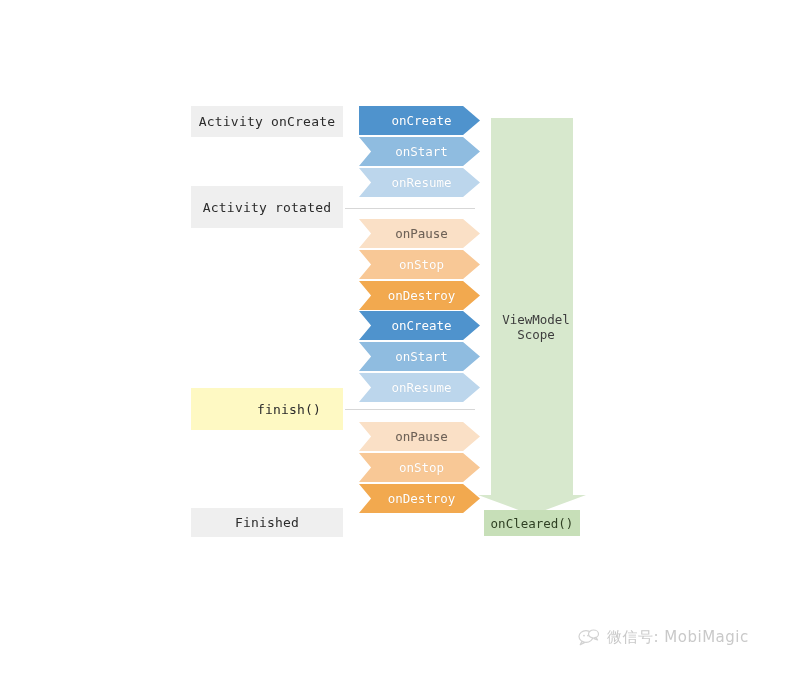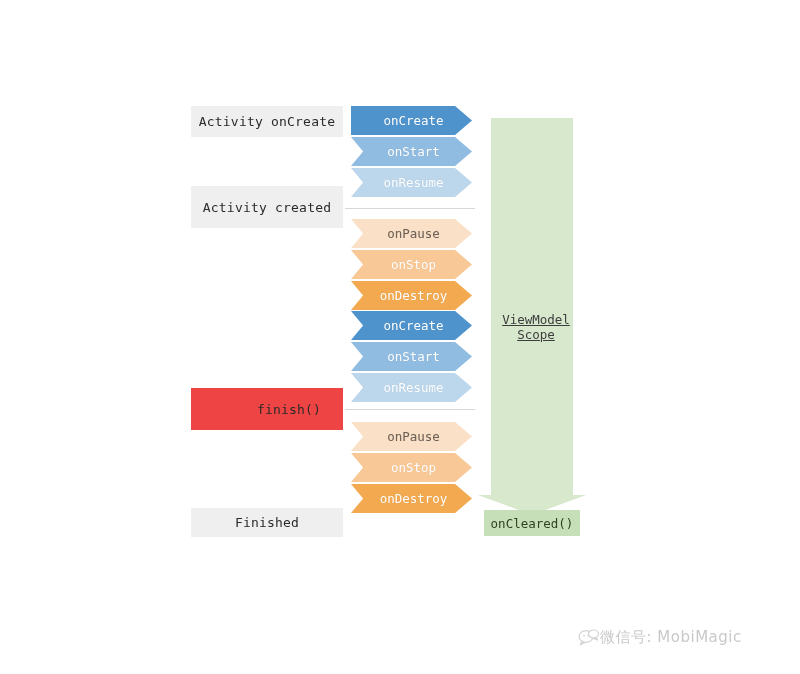--- a/index.html
+++ b/index.html
@@ -47,20 +47,21 @@
   .arrow {
     position: absolute;
     display: flex;
     align-items: center;
     justify-content: center;
     font-family: "DejaVu Sans Mono", "Liberation Mono", monospace;
     font-size: 12.5px;
     color: #ffffff;
     box-sizing: border-box;
     clip-path: polygon(0% 0%, 86% 0%, 100% 50%, 86% 100%, 0% 100%, 10% 50%);
+    margin-left: 8px;
   }
   .arrow.flat-left {
     clip-path: polygon(0% 0%, 86% 0%, 100% 50%, 86% 100%, 0% 100%);
   }
   .arrow .arrow-text {
     transform: translateX(2px);
     white-space: nowrap;
     text-shadow: 0 0 1px rgba(0,0,0,0.10);
   }
 
@@ -94,50 +95,51 @@
     font-size: 12.5px;
     color: #2f4023;
     text-align: right;
   }
 
   
   #watermark {
     position: absolute;
     display: flex;
     align-items: center;
+    gap: 7px;
     color: #c9c9c9;
     font-family: "DejaVu Sans", "Liberation Sans", sans-serif;
     font-size: 15px;
     letter-spacing: 0.5px;
   }
   #watermark .wm-icon {
     display: block;
     line-height: 0;
   }
 </style>
 </head>
 <body>
 
 <div id="canvas"></div>
 
 <div id="state-labels">
     <div class="state-label" style="left: 191px; top: 106px; width: 152px; height: 31px; background: rgb(239, 239, 239);">Activity onCreate</div>
-    <div class="state-label" style="left: 191px; top: 186px; width: 152px; height: 42px; background: rgb(239, 239, 239);">Activity created</div>
-    <div class="state-label" style="left: 191px; top: 388px; width: 152px; height: 42px; background: #ef4444; padding-left: 44px;">finish()</div>
+    <div class="state-label" style="left: 191px; top: 186px; width: 152px; height: 42px; background: rgb(239, 239, 239);">Activity rotated</div>
+    <div class="state-label" style="left: 191px; top: 388px; width: 152px; height: 42px; background: #fef9c3; padding-left: 44px;">finish()</div>
     <div class="state-label" style="left: 191px; top: 508px; width: 152px; height: 29px; background: rgb(239, 239, 239);">Finished</div>
   </div>
 
 <div id="dividers">
     <div class="divider" style="left: 345px; top: 208px; width: 130px; background: rgb(215, 215, 215);"></div>
     <div class="divider" style="left: 345px; top: 409px; width: 130px; background: rgb(215, 215, 215);"></div>
   </div>
 
 <div id="vm-scope" style="left: 491px; top: 118px; width: 82px; height: 377px; background: rgb(215, 232, 205);"></div>
 <div id="vm-scope-head" style="left: 478px; top: 495px; width: 108px; height: 20px; background: rgb(215, 232, 205);"></div>
-<div id="vm-scope-label" style="left: 491px; top: 312px; width: 90px; text-decoration: underline;">ViewModel
+<div id="vm-scope-label" style="left: 491px; top: 312px; width: 90px;">ViewModel
 Scope</div>
 
 <div id="arrows">
     <div class="arrow flat-left" style="left: 351px; top: 106px; width: 121px; height: 29px; background: rgb(79, 147, 205);">
       <span class="arrow-text" style="color: rgb(255, 255, 255);">onCreate</span>
     </div>
     <div class="arrow" style="left: 351px; top: 137px; width: 121px; height: 29px; background: rgb(143, 188, 224);">
       <span class="arrow-text" style="color: rgb(255, 255, 255);">onStart</span>
     </div>
     <div class="arrow" style="left: 351px; top: 168px; width: 121px; height: 29px; background: rgb(188, 214, 236);">

